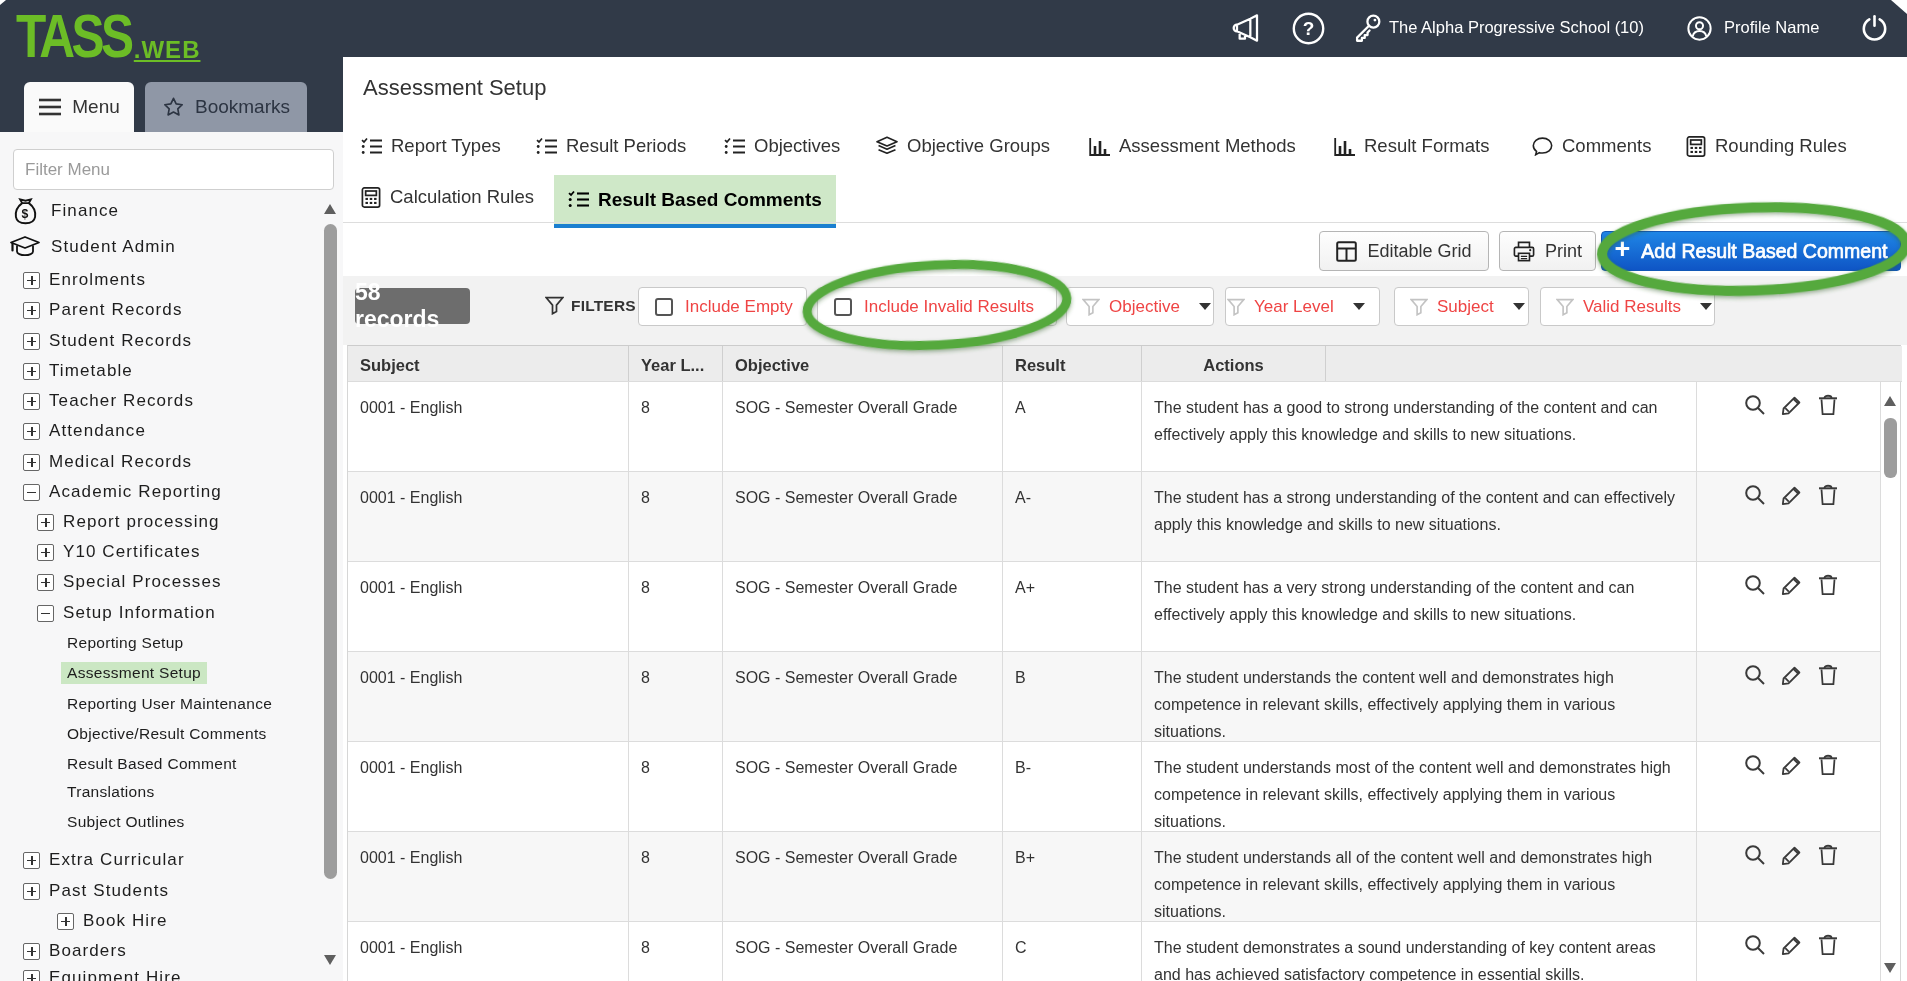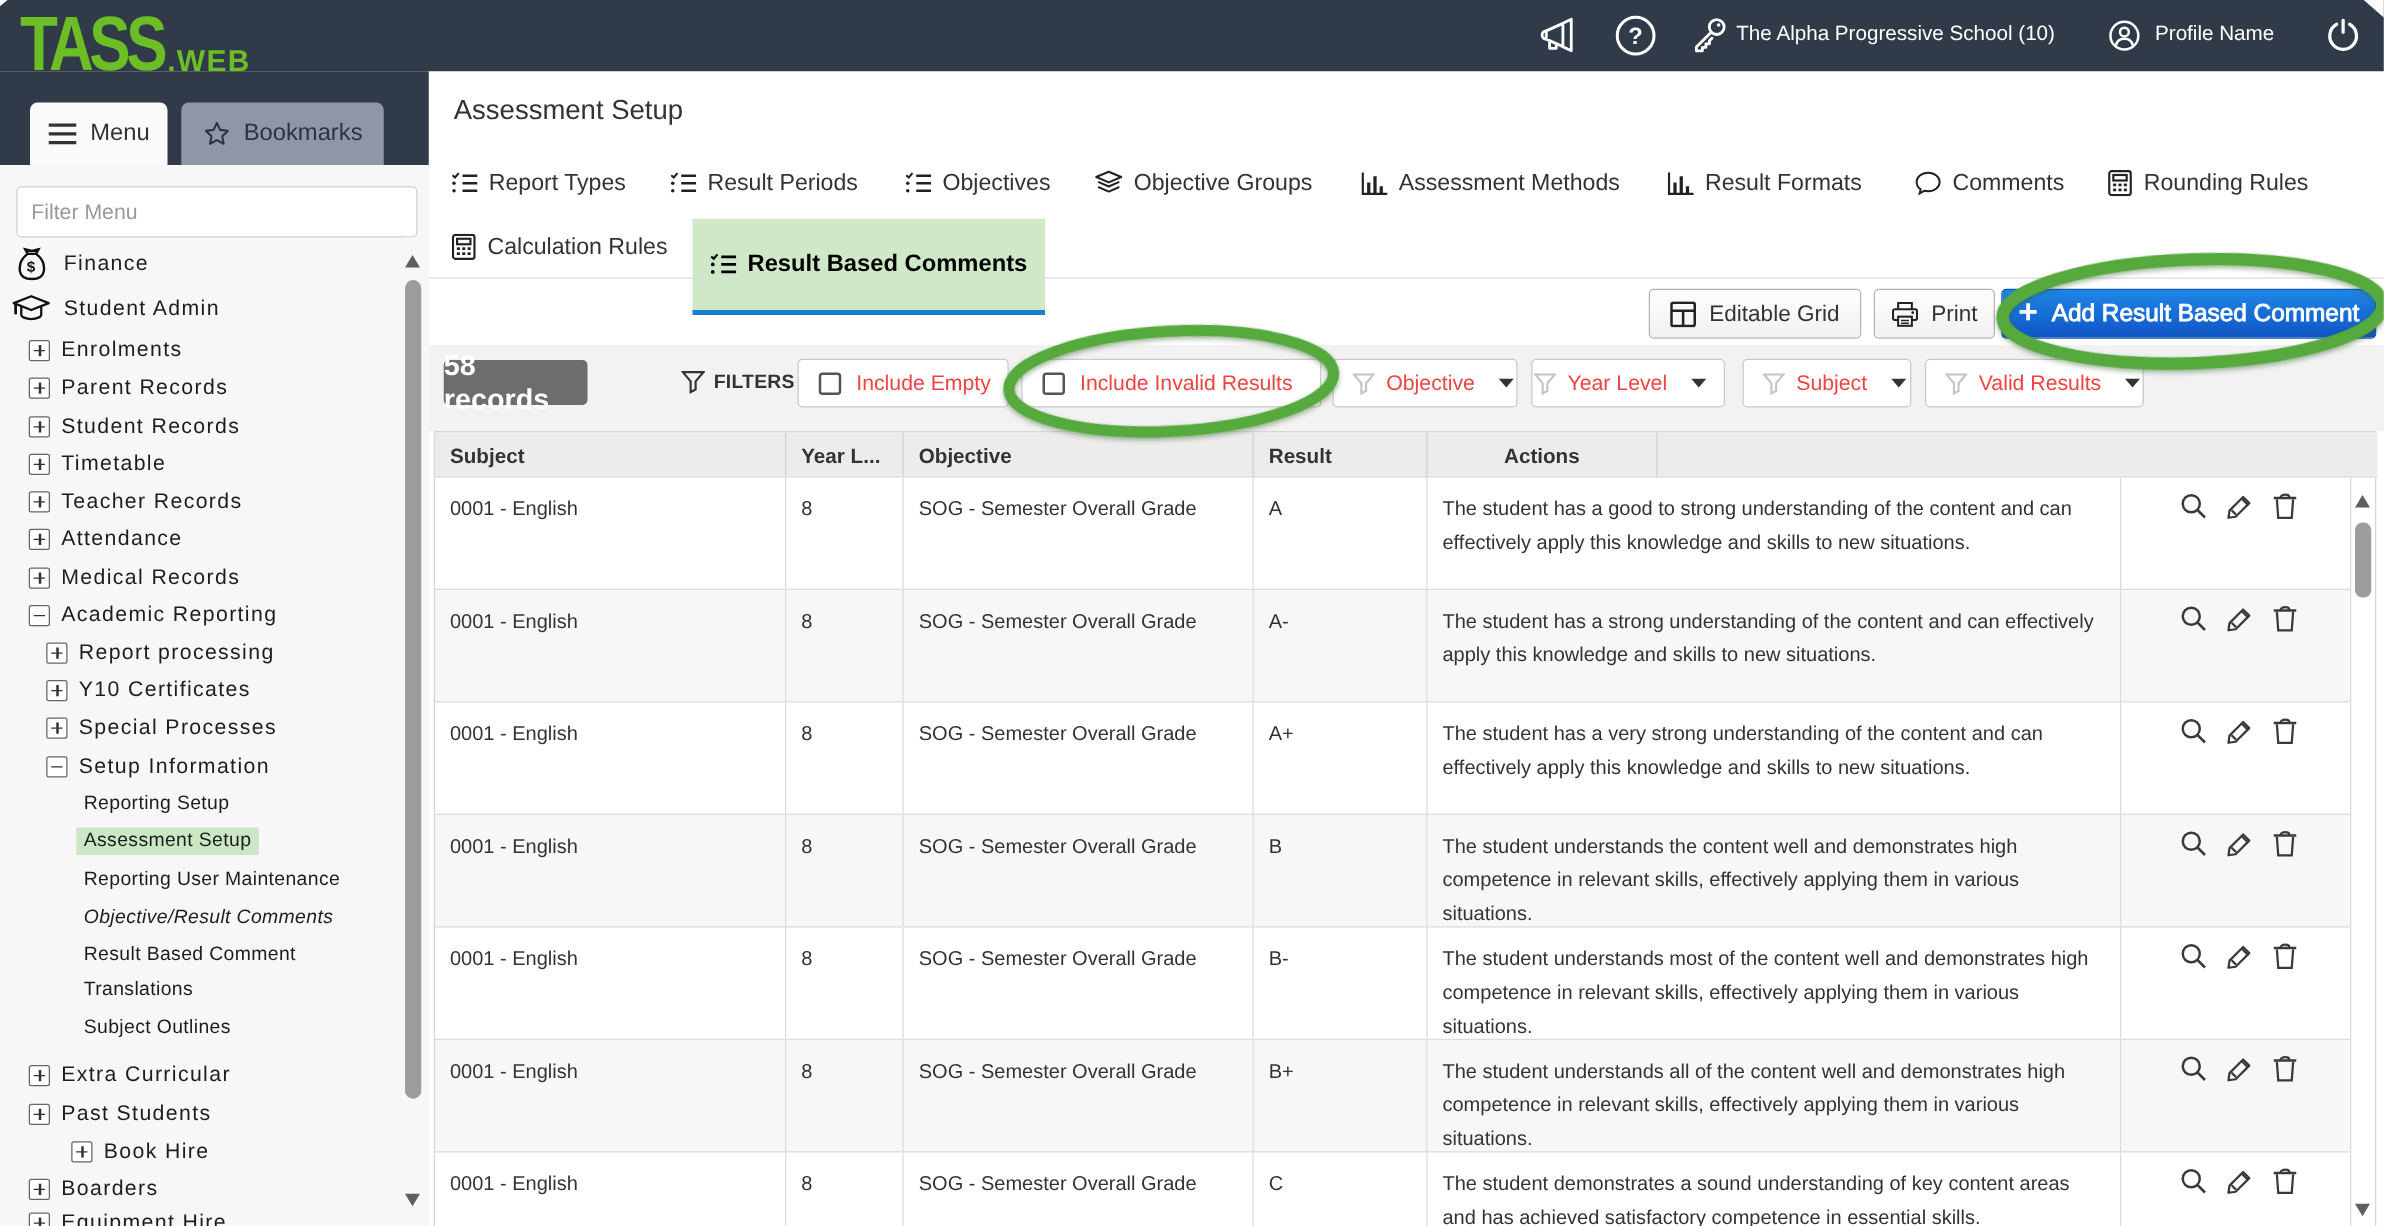--- a/index.html
+++ b/index.html
@@ -3,21 +3,21 @@
 <meta charset="utf-8">
 <style>
   * { margin:0; padding:0; box-sizing:border-box; }
   html,body { width:1907px; height:981px; overflow:hidden; font-family:"Liberation Sans", sans-serif; background:#fff; }
   .abs { position:absolute; }
   
   #topbar { left:0; top:0; width:1907px; height:57px; background:#313a48; }
   #sidetop { left:0; top:57px; width:343px; height:75px; background:#313a48; }
   #logo { left:16px; top:5px; width:220px; height:52px; color:#6cbd26; }
   #logo .tass { font-weight:bold; font-size:57px; letter-spacing:-4px; display:inline-block; transform:scale(0.87,1.08); transform-origin:left bottom; }
-  #logo .web { font-weight:bold; font-size:24px; letter-spacing:1px; display:inline-block; margin-left:-14px; }
+  #logo .web { font-weight:bold; font-size:24px; letter-spacing:1px; display:inline-block; margin-left:-14px;text-decoration:underline; }
   .topicon { color:#fff; }
   .toptext { color:#fff; font-size:16.5px; }
   
   #sidebar { left:0; top:132px; width:343px; height:849px; background:#f7f7f8; }
   #tabMenu { left:24px; top:82px; width:110px; height:50px; background:#fafafa; border-radius:6px 6px 0 0; color:#333; font-size:19px; display:flex; align-items:center; justify-content:center; gap:10px; }
   #tabBook { left:145px; top:82px; width:162px; height:50px; background:#8f97a6; border-radius:6px 6px 0 0; color:#2c3442; font-size:19px; display:flex; align-items:center; justify-content:center; gap:10px; }
   #filterMenu { left:13px; top:149px; width:321px; height:41px; background:#fff; border:1px solid #cfcfcf; border-radius:4px; color:#9a9a9a; font-size:17px; line-height:39px; padding-left:11px; }
   .mi { position:absolute; height:30px; display:flex; align-items:center; font-size:17px; letter-spacing:1.1px; color:#1d1d1d; white-space:nowrap; }
   .l3 { font-size:15.5px !important; letter-spacing:0.3px !important; }
   .pm { width:17px; height:17px; border:1px solid #666; border-radius:2px; background:#fff; position:relative; flex:none; }
@@ -27,21 +27,21 @@
   
   #sbTrack { left:323px; top:190px; width:15px; height:791px; background:#f7f7f8; }
   #sbThumb { left:324px; top:224px; width:13px; height:655px; background:#9d9d9d; border-radius:7px; }
   .arrUp { width:0; height:0; border-left:6.5px solid transparent; border-right:6.5px solid transparent; border-bottom:10px solid #5f5f5f; }
   .arrDn { width:0; height:0; border-left:6.5px solid transparent; border-right:6.5px solid transparent; border-top:10px solid #5f5f5f; }
   #pgtitle { left:363px; top:75px; font-size:22px; color:#333; }
   .tabitem { display:flex; align-items:center; gap:9px; font-size:17.5px; color:#333; white-space:nowrap; }
   #tabrow1 .tabitem { position:absolute; top:132px; height:28px; }
   #tabrow2 { }
   .tabitem { font-size:18.5px; }
-  #activeTab { position:absolute; left:554px; top:175px; white-space:nowrap; background:#cfe8c8; padding:16px 14px; height:41px; display:flex; align-items:center; gap:9px; font-size:19px; font-weight:bold; color:#000; border-bottom:4px solid #1b7fd0; box-sizing:content-box; }
+  #activeTab { position:absolute; left:554px; top:175px; white-space:nowrap; background:#cfe8c8; padding:4px 14px; height:41px; display:flex; align-items:center; gap:9px; font-size:19px; font-weight:bold; color:#000; border-bottom:4px solid #1b7fd0; box-sizing:content-box; }
   #tabsep { left:343px; top:222px; width:1564px; height:1px; background:#ddd; }
   
   .btnw { height:40px; background:linear-gradient(#fefefe,#f1f1f1); border:1px solid #b5b5b5; border-radius:4px; color:#333; font-size:18px; display:flex; align-items:center; justify-content:center; gap:10px; }
   #btnAdd { left:1601px; top:231px; width:300px; height:40px; border-radius:4px; background:linear-gradient(#1f86e6 0%,#0f55c5 100%); border:1px solid #1258b6; color:#fff; font-size:19.5px; display:flex; align-items:center; justify-content:center; -webkit-text-stroke:0.7px #fff; }
   
   #fband { left:343px; top:276px; width:1564px; height:69px; background:#f2f2f2; }
   #recbadge { left:355px; top:288px; width:115px; height:36px; background:#6d6d6d; color:#fff; border-radius:4px; font-size:23px; font-weight:bold; display:flex; align-items:center; justify-content:center; }
   .fbox { position:absolute; top:287px; height:39px; background:#fff; border:1px solid #c9c9c9; border-radius:4px; display:flex; align-items:center; font-size:17px; color:#ef4444; white-space:nowrap; }
   .cb { width:18px; height:18px; border:2px solid #555; border-radius:3px; background:#fff; flex:none; }
   .caret { width:0; height:0; border-left:6px solid transparent; border-right:6px solid transparent; border-top:7px solid #333; margin-left:10px; }
@@ -181,21 +181,21 @@
     </div>
   <div class="mi l3" style="left:67px;top:628px;">
       <span>Reporting Setup</span>
     </div>
   <div class="mi l3" style="left:67px;top:658px;">
       <span class="hl">Assessment Setup</span>
     </div>
   <div class="mi l3" style="left:67px;top:689px;">
       <span>Reporting User Maintenance</span>
     </div>
-  <div class="mi l3" style="left:67px;top:719px;font-style:italic;">
+  <div class="mi l3" style="left:67px;top:719px;">
       <span>Objective/Result Comments</span>
     </div>
   <div class="mi l3" style="left:67px;top:749px;">
       <span>Result Based Comment</span>
     </div>
   <div class="mi l3" style="left:67px;top:777px;">
       <span>Translations</span>
     </div>
   <div class="mi l3" style="left:67px;top:807px;">
       <span>Subject Outlines</span>

